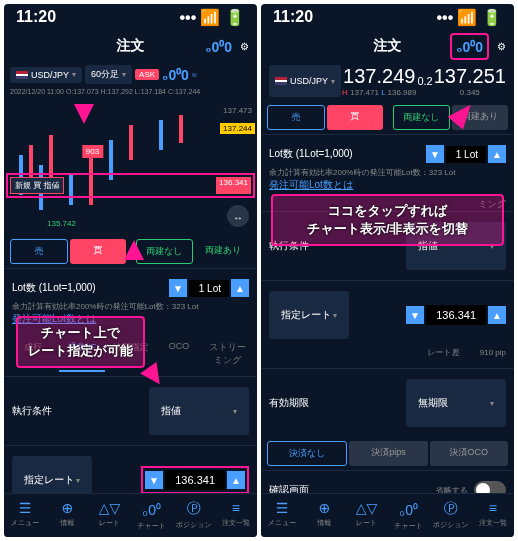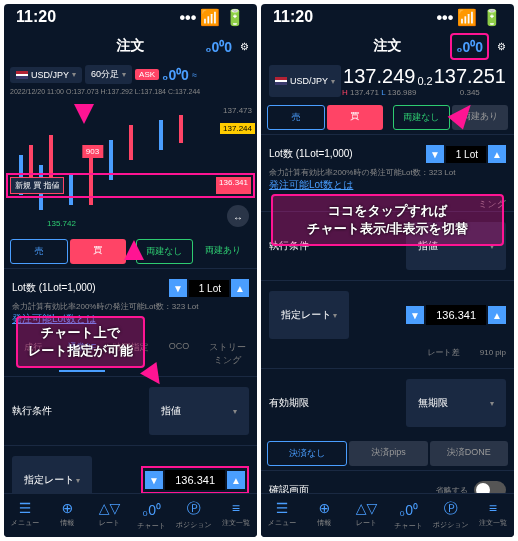--- a/index.html
+++ b/index.html
@@ -293,21 +293,21 @@
       <div class="select-box" style="min-width:100px">
         <span>無期限</span>
         <span class="chevron">▾</span>
       </div>
     </div>
   </div>
 
   <div class="tab-row">
     <div class="tab-btn" style="border:1px solid #4a9eff;color:#4a9eff">決済なし</div>
     <div class="tab-btn gray">決済pips</div>
-    <div class="tab-btn gray">決済DONE</div>
+    <div class="tab-btn gray">決済OCO</div>
   </div>
 
   <div class="section">
     <div class="section-row">
       <span>確認画面</span>
       <div style="display:flex;align-items:center;gap:6px">
         <span class="sub-text">省略する</span>
         <div class="toggle"></div>
       </div>
     </div>

